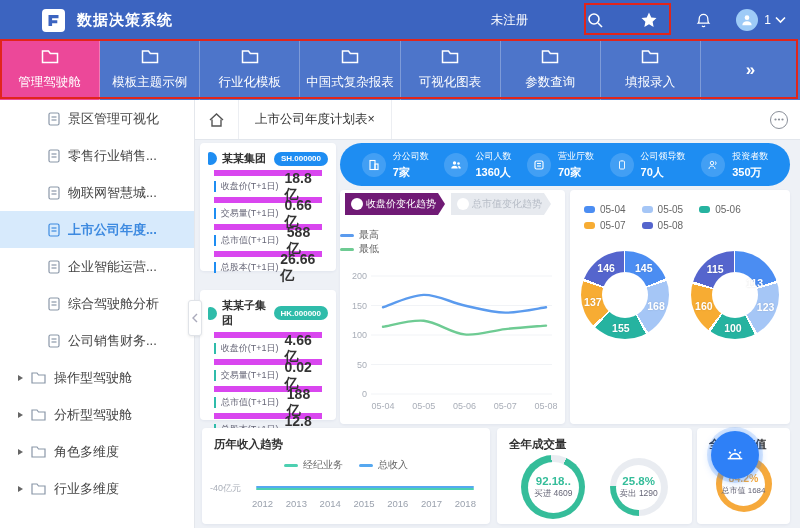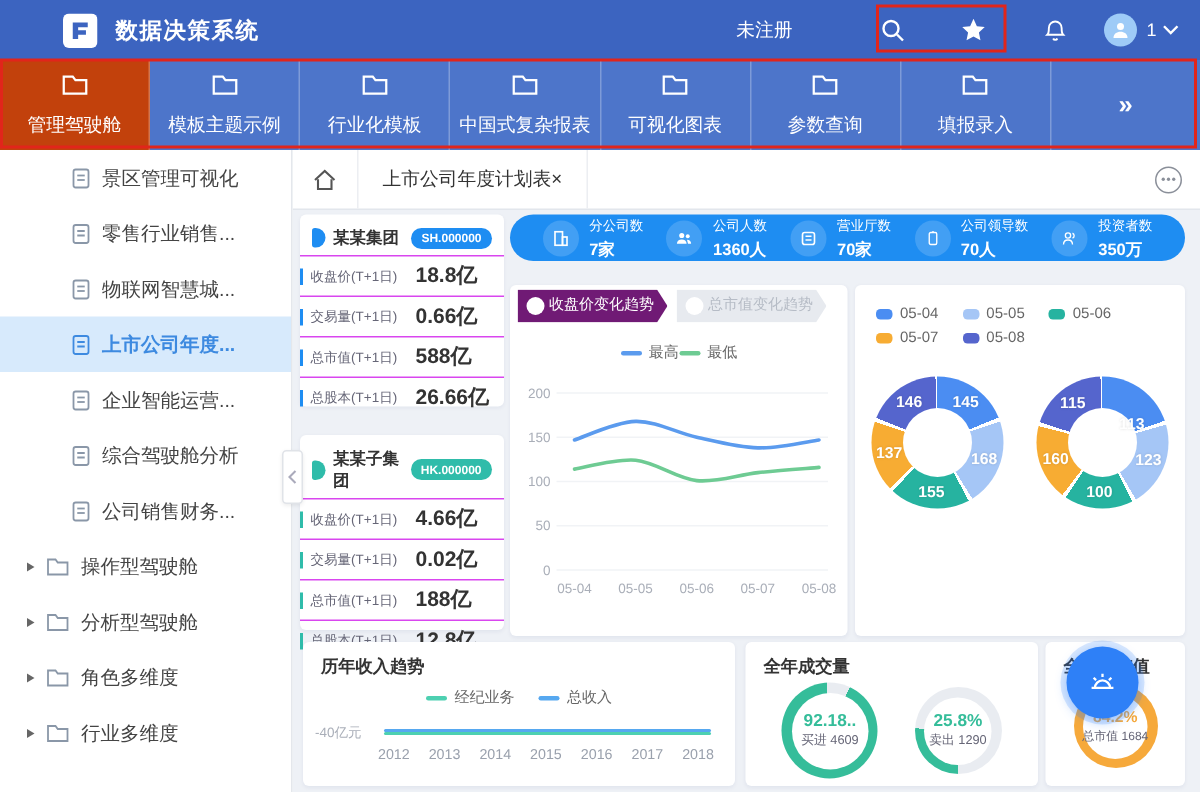--- a/index.html
+++ b/index.html
@@ -21,21 +21,21 @@
   .avatar { width:22px; height:22px; border-radius:50%; background:#9ecbf7; display:flex;
             align-items:center; justify-content:center; cursor:pointer; }
   .user-count { color:#fff; font-size:12px; margin:0 4px 0 6px; }
   .chev { margin-right:14px; cursor:pointer; display:flex; }
 
   
   .navbar { position:absolute; left:0; top:40px; right:0; height:60px; background:#4d75ca; display:flex; }
   .nav-tab { flex:1 1 0; display:flex; flex-direction:column; align-items:center; justify-content:center;
              gap:6px; color:#fff; border-right:1px solid rgba(255,255,255,.28); cursor:pointer; }
   .nav-tab .nlabel { font-size:12.5px; }
-  .nav-tab.active { background:#c2410c; }
+  .nav-tab.active { background:#ec4899; }
   .nav-more { flex:1 1 0; display:flex; align-items:center; justify-content:center; color:#fff; cursor:pointer; }
 
   
   .annotation { position:absolute; border:2px solid #e1251b; z-index:60; pointer-events:none; }
   .anno-header { left:584px; top:3px; width:87px; height:32px; }
   .anno-nav { left:0px; top:39px; width:798px; height:60px; }
 
   
   .sidebar { position:absolute; left:0; top:100px; width:195px; bottom:0; background:#fff;
              border-right:1px solid #e4e7ec; z-index:2; }
@@ -57,52 +57,52 @@
   .doc-tab { height:100%; display:flex; align-items:center; padding:0 16px; border-right:1px solid #eceef2;
              font-size:12.5px; color:#333; cursor:pointer; }
   .more-circle { position:absolute; right:12px; width:18px; height:18px; border:1.3px solid #8a8f99;
                  border-radius:50%; display:flex; align-items:center; justify-content:center; cursor:pointer; }
 
   .dashboard { position:absolute; left:0; top:40px; right:0; bottom:0; }
   .panel { position:absolute; background:#fff; border-radius:4px; box-shadow:0 1px 3px rgba(15,35,95,.06); }
   .panel-title { font-size:11.5px; font-weight:bold; color:#333; padding:9px 0 0 12px; }
 
   
-  .stats-bar { position:absolute; left:145px; top:3px; width:450px; height:31px; background:#1e8df2;
+  .stats-bar { position:absolute; left:145px; top:3px; width:450px; height:43px; background:#1e8df2;
                border-radius:22px; display:flex; align-items:center; justify-content:space-around;
                padding:0 14px; color:#fff; z-index:1; }
   .stat { display:flex; align-items:center; gap:7px; }
   .stat-icon { width:24px; height:24px; border-radius:50%; background:rgba(255,255,255,.16);
                display:flex; align-items:center; justify-content:center; flex:0 0 auto; }
   .stat-label { font-size:9px; }
   .stat-value { font-size:11px; font-weight:bold; margin-top:2px; }
 
   
   .company-card { left:5px; width:136px; }
   .card-0 { top:3px; height:128px; }
   .card-1 { top:150px; height:130px; }
   .card-head { display:flex; align-items:center; padding:8px 8px 4px; }
   .card-flag { width:9px; height:13px; border-radius:2px 7px 7px 2px; margin-right:5px; }
   .card-name { font-size:11px; font-weight:bold; color:#333; flex:1; }
   .card-code { font-size:8px; color:#fff; padding:2.5px 7px; border-radius:9px; font-weight:bold; }
-  .card-row { display:flex; align-items:center; height:27px; margin:0 0; border-top:1px solid #d946ef; }
+  .card-row { display:flex; align-items:center; height:27px; margin:0 14px; border-top:6px solid #d946ef; }
   .row-bar { width:2px; height:11px; margin-right:5px; }
   .row-label { font-size:9px; color:#667; width:70px; }
   .row-value { font-size:14px; font-weight:bold; color:#333; }
 
   
   .trend-panel { left:145px; top:50px; width:225px; height:234px; }
   .toggles { position:absolute; left:150px; top:53px; display:flex; gap:6px; z-index:5; }
   .toggle { position:relative; height:22px; line-height:22px; width:100px; flex:0 0 100px; font-size:10px;
             text-align:center; padding-left:12px; cursor:pointer;
             clip-path:polygon(0 0, calc(100% - 7px) 0, 100% 50%, calc(100% - 7px) 100%, 0 100%); }
   .toggle .dot { position:absolute; left:6px; top:5px; width:12px; height:12px; background:#fff; border-radius:50%; }
   .toggle.active { background:#701a75; color:#fff; }
   .toggle.inactive { background:#e7eaef; color:#b6bcc6; }
-  .chart-legend { display:flex; justify-content:center; margin-top:38px; }
+  .chart-legend { display:flex; justify-content:center; margin-top:38px;flex-direction:column; }
   .legend-item { display:flex; align-items:center; gap:5px; font-size:10px; color:#666; }
   .legend-bar { width:14px; height:3px; border-radius:2px; }
   #main-line-chart { display:block; margin:2px auto 0; }
 
   
   .right-panel { left:375px; top:50px; width:220px; height:234px; }
   .donut-legend { display:flex; flex-wrap:wrap; padding:14px 14px 0; column-gap:16px; row-gap:5px; }
   .dleg { display:flex; align-items:center; gap:5px; font-size:10px; color:#666; }
   .dleg-marker { width:11px; height:7px; border-radius:3px; }
   .donuts { display:flex; justify-content:space-around; margin-top:20px; }

